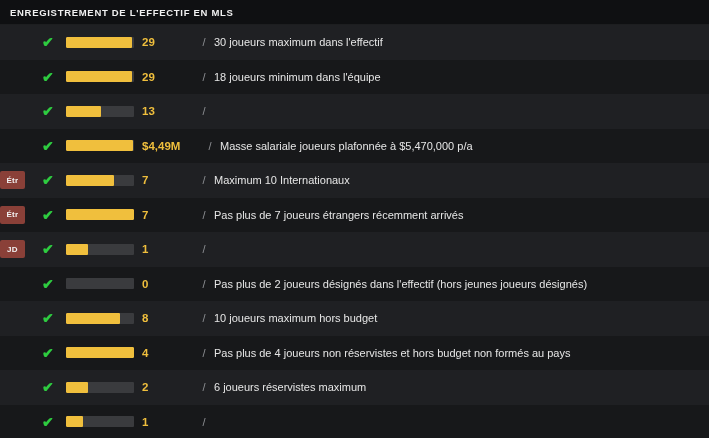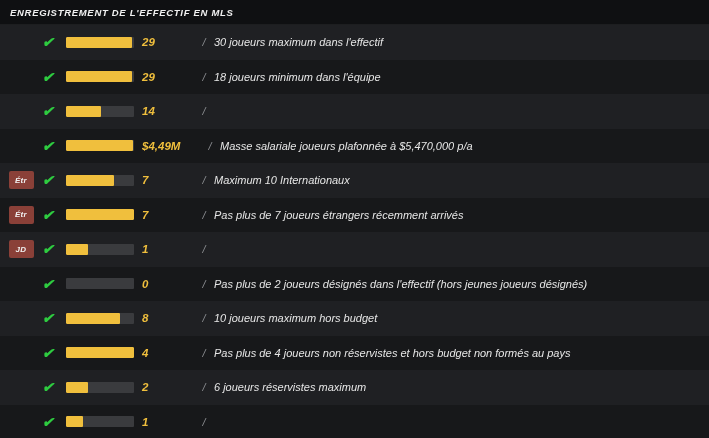--- a/index.html
+++ b/index.html
@@ -12,21 +12,20 @@
     height: 438px;
     overflow: hidden;
     font-family: "Liberation Sans", sans-serif;
     color: #e8e8e8;
   }
   #app {
     width: 709px;
     height: 438px;
     position: relative;
     background: #c2410c;
-    font-style: italic;
   }
   
   .header {
     height: 25px;
     background: #0f1012;
     display: flex;
     align-items: center;
     padding-left: 10px;
     box-sizing: border-box;
     border-bottom: 1px solid #1d1e20;
@@ -54,21 +53,21 @@
     background: #1f2023;
   }
   .row.plain {
     background: #17181a;
   }
   .badge-cell {
     width: 42px;
     min-width: 42px;
     display: flex;
     align-items: center;
-    justify-content: center;
+    justify-content: flex-start;
   }
   .badge {
     display: inline-flex;
     align-items: center;
     justify-content: center;
     width: 25px;
     height: 18px;
     border-radius: 2px;
     font-size: 8px;
     font-weight: bold;
@@ -183,21 +182,21 @@
       <div class="row alt">
         <div class="badge-cell"></div>
         <div class="tick-cell">
           <span class="tick">✔</span>
         </div>
         <div class="bar-cell">
           <div class="bar-track">
             <div class="bar-fill" style="width: 52%; background: rgb(240, 191, 61);"></div>
           </div>
         </div>
-        <div class="value-cell">14</div>
+        <div class="value-cell">13</div>
         <div class="sep-cell">/</div>
       </div>
       <div class="row plain">
         <div class="badge-cell"></div>
         <div class="tick-cell">
           <span class="tick">✔</span>
         </div>
         <div class="bar-cell">
           <div class="bar-track">
             <div class="bar-fill" style="width: 99%; background: rgb(240, 191, 61);"></div>

